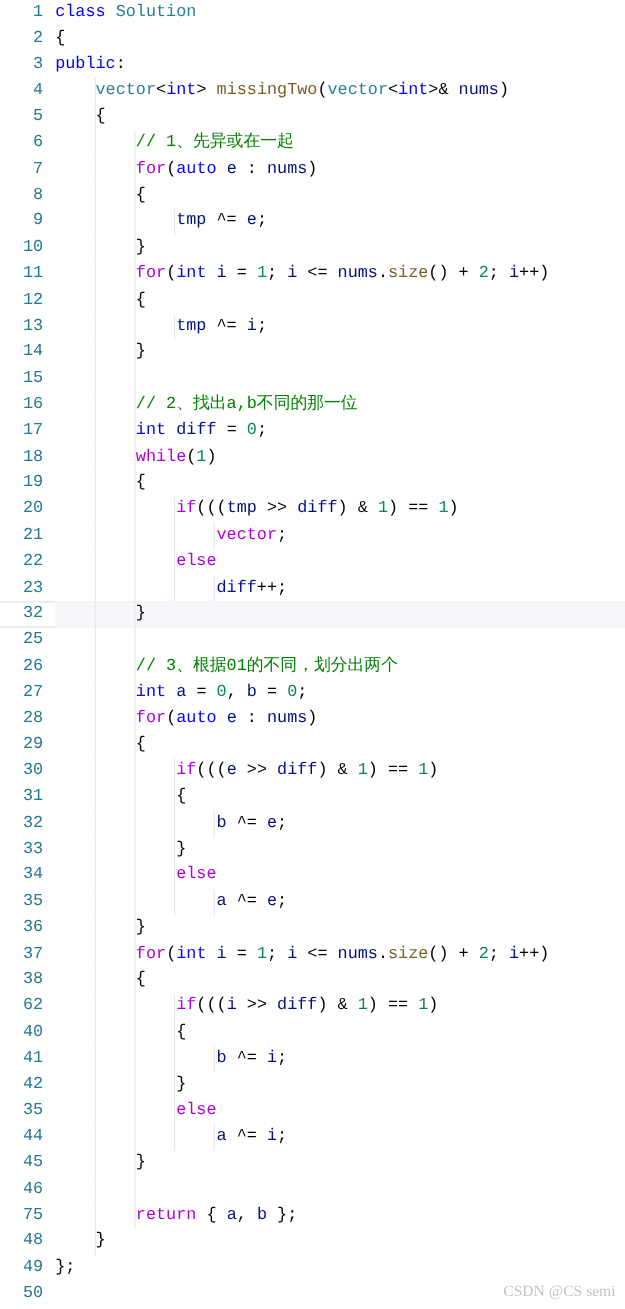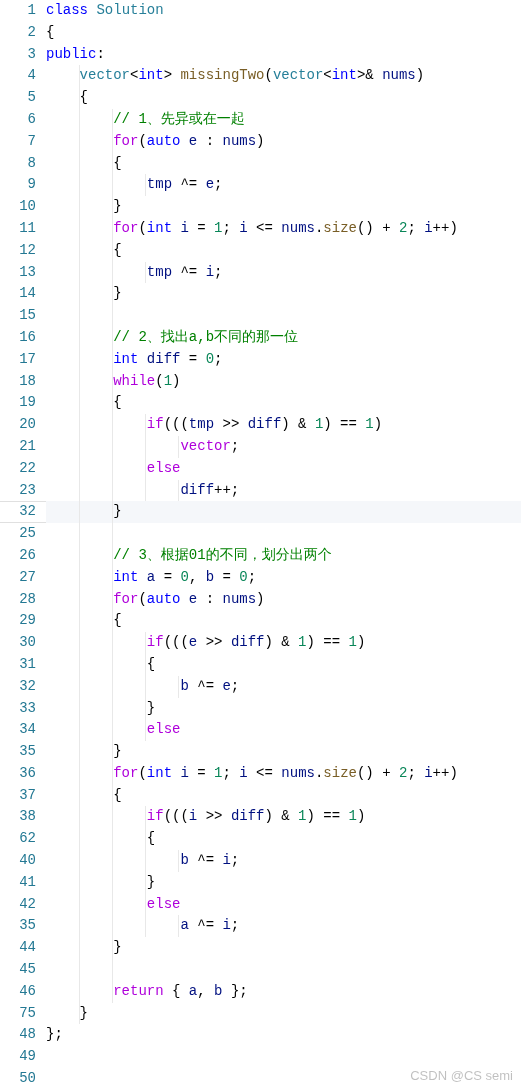--- a/index.html
+++ b/index.html
@@ -60,21 +60,21 @@
   .v { color: #001080; }
   .n { color: #098658; }
   .c { color: #008000; }
   .p { color: #000000; }
   .kw2 { color: #af00db; margin-top: 28px; }
   .watermark {
     position: fixed;
     right: 8px;
     bottom: 4px;
     color: rgba(0,0,0,0.25);
-    font-family: Liberation Sans, sans-serif;
+    font-family: Liberation Serif, serif;
     font-size: 13px;
   }
 </style>
 </head>
 <body>
 
 <div class="editor">
   <div class="gutter" id="gutter">
       <div class="ln">1</div>
       <div class="ln">2</div>
@@ -155,20 +155,21 @@
       <div class="line"><span class="indent-guide" style="left: 33px;"></span><span class="indent-guide" style="left: 66px;"></span><span class="p"></span></div>
       <div class="line"><span class="indent-guide" style="left: 33px;"></span><span class="indent-guide" style="left: 66px;"></span><span class="p">        </span><span class="c">// 3、根据01的不同，划分出两个</span></div>
       <div class="line"><span class="indent-guide" style="left: 33px;"></span><span class="indent-guide" style="left: 66px;"></span><span class="p">        </span><span class="k">int</span><span class="p"> </span><span class="v">a</span><span class="p"> = </span><span class="n">0</span><span class="p">, </span><span class="v">b</span><span class="p"> = </span><span class="n">0</span><span class="p">;</span></div>
       <div class="line"><span class="indent-guide" style="left: 33px;"></span><span class="indent-guide" style="left: 66px;"></span><span class="p">        </span><span class="kw2">for</span><span class="p">(</span><span class="k">auto</span><span class="p"> </span><span class="v">e</span><span class="p"> : </span><span class="v">nums</span><span class="p">)</span></div>
       <div class="line"><span class="indent-guide" style="left: 33px;"></span><span class="indent-guide" style="left: 66px;"></span><span class="p">        {</span></div>
       <div class="line"><span class="indent-guide" style="left: 33px;"></span><span class="indent-guide" style="left: 66px;"></span><span class="indent-guide" style="left: 99px;"></span><span class="p">            </span><span class="kw2">if</span><span class="p">(((</span><span class="v">e</span><span class="p"> &gt;&gt; </span><span class="v">diff</span><span class="p">) &amp; </span><span class="n">1</span><span class="p">) == </span><span class="n">1</span><span class="p">)</span></div>
       <div class="line"><span class="indent-guide" style="left: 33px;"></span><span class="indent-guide" style="left: 66px;"></span><span class="indent-guide" style="left: 99px;"></span><span class="p">            {</span></div>
       <div class="line"><span class="indent-guide" style="left: 33px;"></span><span class="indent-guide" style="left: 66px;"></span><span class="indent-guide" style="left: 99px;"></span><span class="indent-guide" style="left: 132px;"></span><span class="p">                </span><span class="v">b</span><span class="p"> ^= </span><span class="v">e</span><span class="p">;</span></div>
       <div class="line"><span class="indent-guide" style="left: 33px;"></span><span class="indent-guide" style="left: 66px;"></span><span class="indent-guide" style="left: 99px;"></span><span class="p">            }</span></div>
       <div class="line"><span class="indent-guide" style="left: 33px;"></span><span class="indent-guide" style="left: 66px;"></span><span class="indent-guide" style="left: 99px;"></span><span class="p">            </span><span class="kw2">else</span></div>
+      <div class="line"><span class="indent-guide" style="left: 33px;"></span><span class="indent-guide" style="left: 66px;"></span><span class="indent-guide" style="left: 99px;"></span><span class="indent-guide" style="left: 132px;"></span><span class="p">                </span><span class="v">a</span><span class="p"> ^= </span><span class="v">e</span><span class="p">;</span></div>
       <div class="line"><span class="indent-guide" style="left: 33px;"></span><span class="indent-guide" style="left: 66px;"></span><span class="p">        }</span></div>
       <div class="line"><span class="indent-guide" style="left: 33px;"></span><span class="indent-guide" style="left: 66px;"></span><span class="p">        </span><span class="kw2">for</span><span class="p">(</span><span class="k">int</span><span class="p"> </span><span class="v">i</span><span class="p"> = </span><span class="n">1</span><span class="p">; </span><span class="v">i</span><span class="p"> &lt;= </span><span class="v">nums</span><span class="p">.</span><span class="fn">size</span><span class="p">() + </span><span class="n">2</span><span class="p">; </span><span class="v">i</span><span class="p">++)</span></div>
       <div class="line"><span class="indent-guide" style="left: 33px;"></span><span class="indent-guide" style="left: 66px;"></span><span class="p">        {</span></div>
       <div class="line"><span class="indent-guide" style="left: 33px;"></span><span class="indent-guide" style="left: 66px;"></span><span class="indent-guide" style="left: 99px;"></span><span class="p">            </span><span class="kw2">if</span><span class="p">(((</span><span class="v">i</span><span class="p"> &gt;&gt; </span><span class="v">diff</span><span class="p">) &amp; </span><span class="n">1</span><span class="p">) == </span><span class="n">1</span><span class="p">)</span></div>
       <div class="line"><span class="indent-guide" style="left: 33px;"></span><span class="indent-guide" style="left: 66px;"></span><span class="indent-guide" style="left: 99px;"></span><span class="p">            {</span></div>
       <div class="line"><span class="indent-guide" style="left: 33px;"></span><span class="indent-guide" style="left: 66px;"></span><span class="indent-guide" style="left: 99px;"></span><span class="indent-guide" style="left: 132px;"></span><span class="p">                </span><span class="v">b</span><span class="p"> ^= </span><span class="v">i</span><span class="p">;</span></div>
       <div class="line"><span class="indent-guide" style="left: 33px;"></span><span class="indent-guide" style="left: 66px;"></span><span class="indent-guide" style="left: 99px;"></span><span class="p">            }</span></div>
       <div class="line"><span class="indent-guide" style="left: 33px;"></span><span class="indent-guide" style="left: 66px;"></span><span class="indent-guide" style="left: 99px;"></span><span class="p">            </span><span class="kw2">else</span></div>
       <div class="line"><span class="indent-guide" style="left: 33px;"></span><span class="indent-guide" style="left: 66px;"></span><span class="indent-guide" style="left: 99px;"></span><span class="indent-guide" style="left: 132px;"></span><span class="p">                </span><span class="v">a</span><span class="p"> ^= </span><span class="v">i</span><span class="p">;</span></div>
       <div class="line"><span class="indent-guide" style="left: 33px;"></span><span class="indent-guide" style="left: 66px;"></span><span class="p">        }</span></div>

